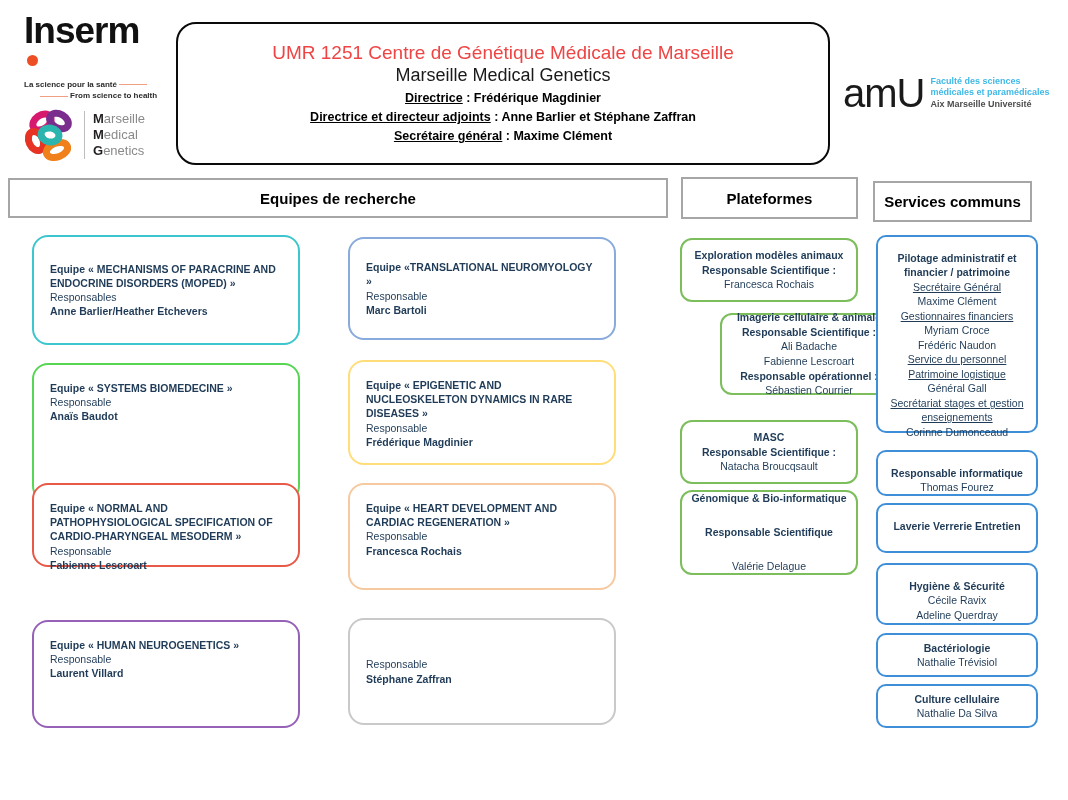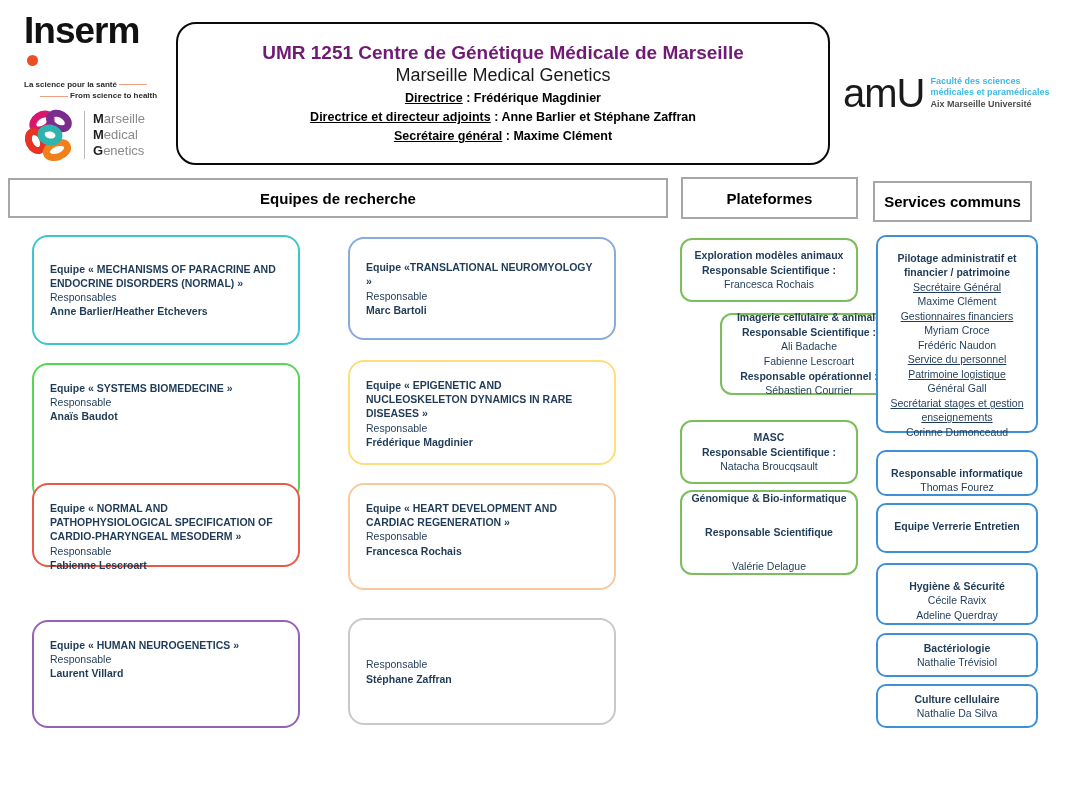--- a/index.html
+++ b/index.html
@@ -16,21 +16,21 @@
 
   .mmg { position:absolute; left:24px; top:108px; display:flex; align-items:center; gap:8px; }
   .mmg-sep { width:1px; height:48px; background:#bdbdbd; }
   .mmg-text { font-size:13px; color:#8a8a8a; line-height:1.25; }
   .mmg-line::first-letter { font-weight:bold; color:#231F20; }
 
   
   .title-box { position:absolute; left:176px; top:22px; width:654px; height:143px;
     border:2.5px solid #0a0a0a; border-radius:20px; background:#fff;
     display:flex; flex-direction:column; justify-content:center; align-items:center; text-align:center; gap:1px; }
-  .tb-main { font-size:19px; font-weight:bold; color:#701a75; }
+  .tb-main { font-size:19px; font-weight:normal; color:#ef4444; }
   .tb-sub  { font-size:18px; color:#1a1a1a; margin-bottom:2px; }
   .tb-row  { font-size:12.5px; font-weight:bold; color:#000; line-height:1.45; }
   .tb-row .u { text-decoration:underline; }
 
   .amu { position:absolute; left:843px; top:76px; display:flex; align-items:center; gap:6px; }
   .amu-word { font-size:40px; color:#1a1a1a; line-height:.8; letter-spacing:-1px; }
   .amu-txt { font-size:9px; line-height:1.25; }
   .amu-cyan { color:#3FB9E6; font-weight:bold; }
   .amu-gray { color:#4d4d4d; font-weight:bold; }
 
@@ -113,21 +113,21 @@
       <div class="amu-cyan">médicales et paramédicales</div>
       <div class="amu-gray">Aix Marseille Université</div>
     </div>
   </div>
 
   <div class="sec sec-research">Equipes de recherche</div>
   <div class="sec sec-platforms">Plateformes</div>
   <div class="sec sec-services">Services communs</div>
 
   <div class="team v-center" style="left:32px; top:235px; height:110px; border-color:#3EC6CE;">
-    <div class="t-title">Equipe « MECHANISMS OF PARACRINE AND ENDOCRINE DISORDERS (NORMAL) »</div>
+    <div class="t-title">Equipe « MECHANISMS OF PARACRINE AND ENDOCRINE DISORDERS (MOPED) »</div>
     <div class="t-role">Responsables</div>
     <div class="t-names">Anne Barlier/Heather Etchevers</div>
   </div>
   <div class="team pad-top" style="left:32px; top:363px; height:139px; border-color:#57D654;">
     <div class="t-title">Equipe « SYSTEMS BIOMEDECINE »</div>
     <div class="t-role">Responsable</div>
     <div class="t-names">Anaïs Baudot</div>
   </div>
   <div class="team pad-top" style="left:32px; top:483px; height:84px; border-color:#E85948;">
     <div class="t-title">Equipe « NORMAL AND PATHOPHYSIOLOGICAL SPECIFICATION OF CARDIO-PHARYNGEAL MESODERM »</div>
@@ -195,21 +195,21 @@
     <div class="u">Patrimoine logistique</div>
     <div>Général Gall</div>
     <div class="u">Secrétariat stages et gestion enseignements</div>
     <div>Corinne Dumonceaud</div>
   </div>
   <div class="serv serv-top" style="top:450px; height:46px;">
     <div class="b">Responsable informatique</div>
     <div>Thomas Fourez</div>
   </div>
   <div class="serv serv-top" style="top:503px; height:50px;">
-    <div class="b">Equipe Verrerie Entretien</div>
+    <div class="b">Laverie Verrerie Entretien</div>
   </div>
   <div class="serv serv-top" style="top:563px; height:62px;">
     <div class="b">Hygiène &amp; Sécurité</div>
     <div>Cécile Ravix</div>
     <div>Adeline Querdray</div>
   </div>
   <div class="serv serv-mid" style="top:633px; height:44px;">
     <div class="b">Bactériologie</div>
     <div>Nathalie Trévisiol</div>
   </div>

